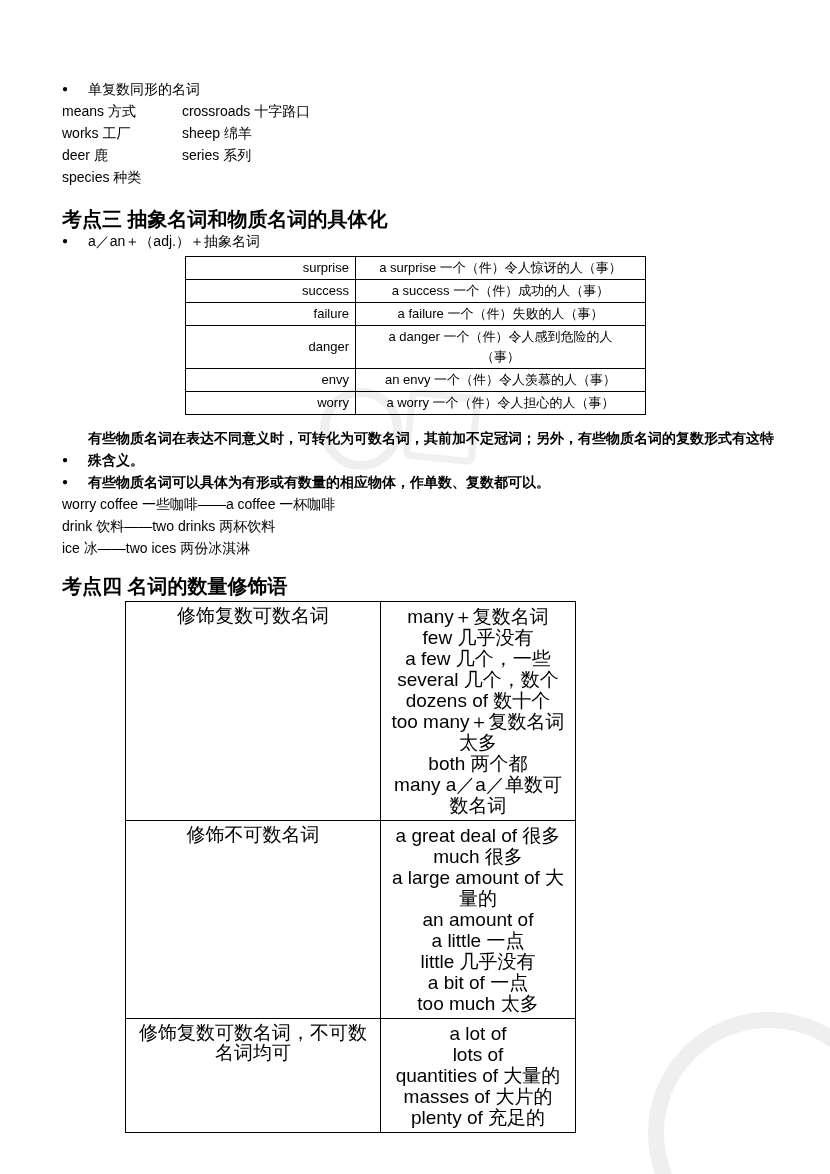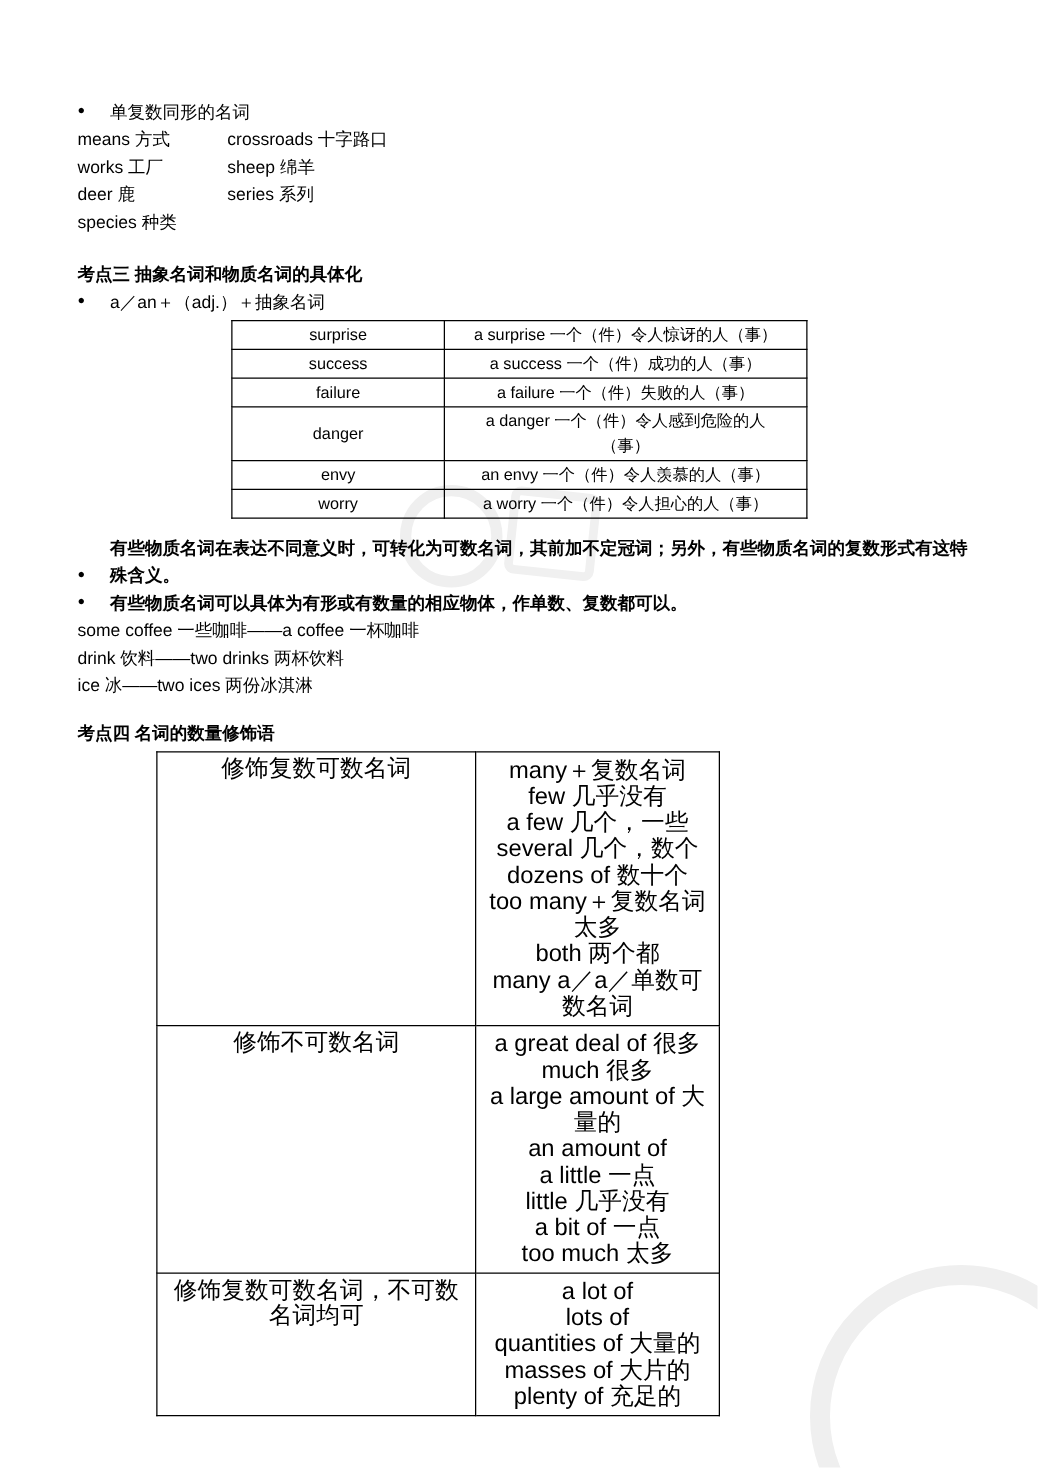--- a/index.html
+++ b/index.html
@@ -10,28 +10,28 @@
 
   .line{font-size:14px;line-height:22px;}
   .bullet-row{display:flex;align-items:flex-end;}
   .bullet-glyph{flex:0 0 26px;}
   .bullet-glyph::before{content:"●";font-size:10px;line-height:22px;display:inline-block;}
   .bullet-text{flex:1;font-size:14px;line-height:22px;}
 
   .pair{font-size:14px;line-height:22px;}
   .w1{display:inline-block;width:116px;}
 
-  .heading{font-size:14px;font-weight:bold;line-height:22px;}
+  .heading{font-size:20px;font-weight:bold;line-height:22px;}
   .h3{margin-top:20px;}
   .h4{margin-top:16px;}
 
   .t1{border-collapse:collapse;margin:4px 0 0 123px;}
   .t1 td{border:1px solid #000;font-size:13px;line-height:20px;text-align:center;
          padding:1px 6px;box-sizing:border-box;height:23px;}
-  .t1 .col1{width:170px;}
+  .t1 .col1{width:170px;text-align:right;}
   .t1 .col2{width:290px;}
   .t1 .hdr-left{text-align:left;padding:2px 40px 2px 8px;}
   .t1 .narrow{padding:1px 28px;}
 
   .notes{margin-top:12px;font-weight:bold;}
 
   .t2{border-collapse:collapse;margin:4px 0 0 63px;}
   .t2 td{border:1px solid #000;box-sizing:border-box;vertical-align:top;font-size:19px;}
   .t2 .label-cell{width:255px;text-align:center;padding:4px 6px;line-height:20px;}
   .t2 .items-cell{width:195px;text-align:center;padding:4px;}
@@ -124,21 +124,21 @@
         <span class="bullet-glyph"></span>
         <span class="bullet-text">有些物质名词在表达不同意义时，可转化为可数名词，其前加不定冠词；另外，有些物质名词的复数形式有这特殊含义。</span>
       </div>
       <div class="bullet-row">
         <span class="bullet-glyph"></span>
         <span class="bullet-text">有些物质名词可以具体为有形或有数量的相应物体，作单数、复数都可以。</span>
       </div>
     </div>
 
     <div class="examples">
-      <div class="line">some coffee 一些咖啡——a coffee 一杯咖啡</div>
+      <div class="line">worry coffee 一些咖啡——a coffee 一杯咖啡</div>
       <div class="line">drink 饮料——two drinks 两杯饮料</div>
       <div class="line">ice 冰——two ices 两份冰淇淋</div>
     </div>
 
     <div class="heading h4">考点四 名词的数量修饰语</div>
 
     <table class="t2">
       <tbody>
           <tr>
         <td class="label-cell">修饰复数可数名词</td>

